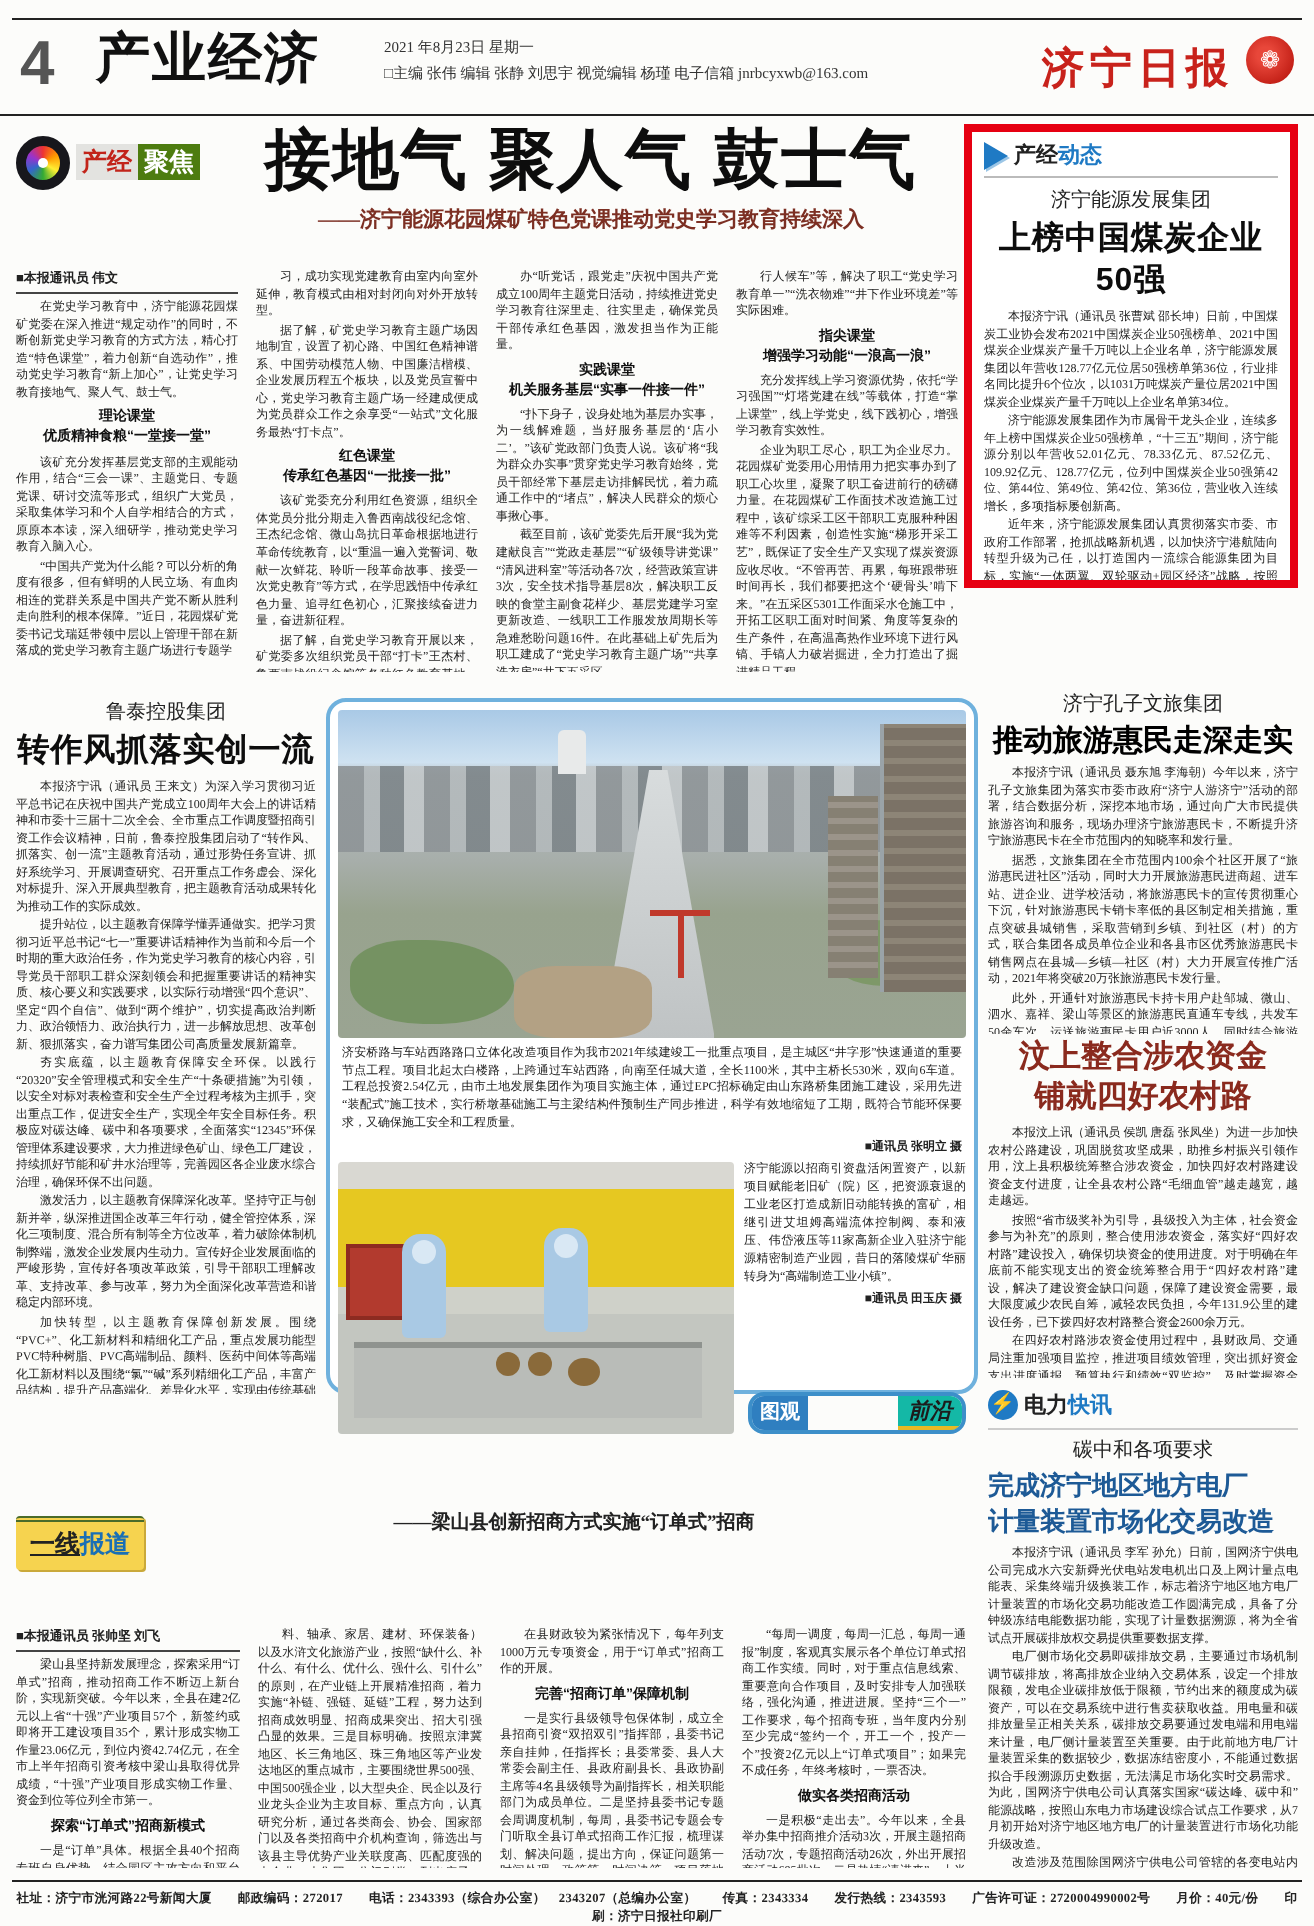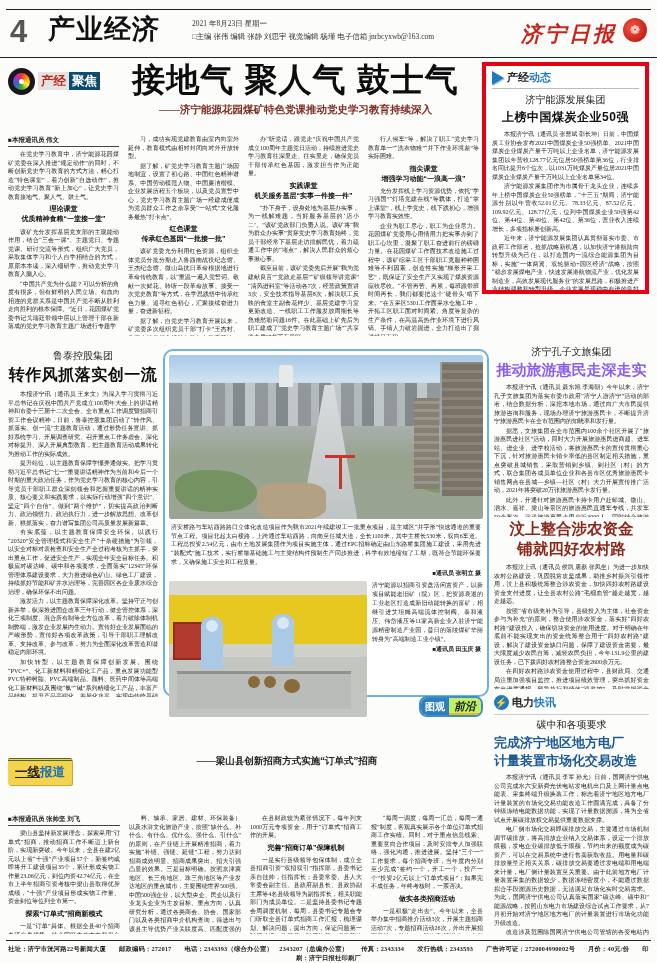--- a/index.html
+++ b/index.html
@@ -8,21 +8,21 @@
   .sans{font-family:"Liberation Sans","DejaVu Sans",sans-serif;}
 
   
   .toprule{position:absolute;top:9px;left:6px;right:6px;border-top:1.5px solid #222;}
   .header{position:absolute;top:16px;left:10px;right:10px;height:38px;}
   .pagenum{position:absolute;left:0;top:0;font-size:31px;font-weight:bold;color:#555;
            font-family:"Liberation Sans","DejaVu Sans",sans-serif;line-height:1;}
   .section-title{position:absolute;left:38px;top:0;font-size:27px;font-weight:900;letter-spacing:1px;
            font-family:"Liberation Sans","DejaVu Sans",sans-serif;line-height:1;color:#111;}
   .dateblock{position:absolute;left:182px;top:2px;font-size:7.5px;color:#333;line-height:1.7;}
-  .masthead{position:absolute;right:30px;top:4px;font-size:21px;font-weight:bold;font-style:italic;
+  .masthead{position:absolute;right:30px;top:4px;font-size:21px;font-weight:bold;
             color:#c8221b;letter-spacing:3px;}
   .emblem{position:absolute;right:0;top:2px;width:24px;height:24px;border-radius:50%;
           background:radial-gradient(circle at 40% 40%, #e8473a 20%, #c21f16 75%);
           color:#fff;font-size:12px;line-height:24px;text-align:center;}
   .headrule{position:absolute;top:57px;left:0;right:0;border-top:1.2px solid #222;}
 
   
   .btext{font-size:6px;line-height:1.42;text-align:justify;color:#222;}
   .btext p{margin:0 0 1px 0;text-indent:2em;}
   .subhd{text-align:center;font-weight:bold;font-size:7px;line-height:1.45;margin:3px 0;color:#111;
@@ -31,36 +31,36 @@
   .kicker{text-align:center;font-size:10px;color:#222;margin-bottom:2px;}
 
   
   .main{position:absolute;top:62px;left:8px;width:470px;height:276px;}
   .focus-badge{position:absolute;left:0;top:4px;display:flex;align-items:center;height:30px;}
   .lens{width:27px;height:27px;border-radius:50%;border:5px solid #17171c;
         background:conic-gradient(#e33,#f90,#fe3,#3a3,#36c,#93c,#e33);position:relative;box-sizing:border-box;}
   .lens:after{content:"";position:absolute;left:6px;top:6px;width:5px;height:5px;border-radius:50%;background:#fff;}
   .focus-label{display:flex;margin-left:3px;font-size:12.5px;font-weight:900;line-height:18px;}
   .focus-l1{color:#c2241a;background:#e3e3e0;padding:0 3px;}
-  .focus-l2{color:#fff;background:#0c4a6e;padding:0 3px;}
+  .focus-l2{color:#fff;background:#4d7c0f;padding:0 3px;}
   .main-headline{margin-left:105px;text-align:center;font-size:33px;font-weight:900;letter-spacing:1px;color:#0d0d0d;line-height:1.1;}
   .main-subhead{margin-left:105px;text-align:center;font-size:10.5px;font-weight:bold;color:#7c2f23;margin-top:5px;}
   .main-cols{position:absolute;top:73px;left:0;display:flex;gap:9px;height:201px;overflow:hidden;}
   .mcol{width:111px;overflow:hidden;}
 
   
   .redbox{position:absolute;top:62px;left:482px;width:167px;height:232px;border:4px solid #e60012;
           background:#fff;box-sizing:border-box;padding:4px 6px;overflow:hidden;}
   .dt-badge{display:flex;align-items:center;border-bottom:1px solid #bbb;padding-bottom:3px;margin-bottom:4px;}
   .dt-arrow{width:0;height:0;border-top:7px solid transparent;border-bottom:7px solid transparent;
             border-left:12px solid #1f7ac4;margin-right:3px;filter:drop-shadow(1px 1px 0 #9cc6e6);}
   .dt-label{font-size:11px;font-weight:900;font-family:"Liberation Sans","DejaVu Sans",sans-serif;}
   .dt-l1{color:#222;}
   .dt-l2{color:#1f7ac4;}
-  .coal-headline{text-align:center;font-size:12px;font-weight:900;letter-spacing:.5px;color:#0d0d0d;
+  .coal-headline{text-align:center;font-size:16px;font-weight:900;letter-spacing:.5px;color:#0d0d0d;
                  font-family:"Liberation Sans","DejaVu Sans",sans-serif;margin:1px 0 4px 0;}
 
   
   .lutai{position:absolute;top:349px;left:8px;width:150px;height:348px;overflow:hidden;}
   .lutai-headline{text-align:center;font-size:16px;font-weight:900;color:#0d0d0d;letter-spacing:.5px;
                   font-family:"Liberation Sans","DejaVu Sans",sans-serif;margin-bottom:4px;}
 
   .photobox{position:absolute;top:349px;left:163px;width:326px;height:348px;border:2px solid #6fb1dd;
             border-radius:10px;background:#fff;box-sizing:border-box;padding:4px;}
   .photo1{position:relative;height:164px;overflow:hidden;border-radius:2px;
@@ -87,29 +87,29 @@
   .p2-worker1,.p2-worker2{position:absolute;width:22px;height:52px;background:#a9c9e4;border-radius:9px 9px 3px 3px;}
   .p2-worker1{left:16%;top:26%;}
   .p2-worker2{left:52%;top:24%;}
   .p2-worker1:before,.p2-worker2:before{content:"";position:absolute;top:3px;left:5px;width:12px;height:12px;border-radius:50%;background:#d9e8f4;}
   .p2-table{position:absolute;left:4%;bottom:6%;width:88%;height:26%;background:#b9bcb8;border-top:3px solid #8f938f;}
   .p2-part{position:absolute;bottom:22%;width:12px;height:12px;border-radius:50%;background:#8a6a3a;}
   .p2-part.a{left:40%;} .p2-part.b{left:48%;} .p2-part.c{left:58%;bottom:18%;width:16px;height:14px;}
   .p2-box{position:absolute;left:2%;top:30%;width:26px;height:34px;background:#b23a2e;border:2px solid #8d2b21;}
   .cap2col{flex:1;display:flex;flex-direction:column;}
   .cap2{font-size:6px;line-height:1.5;text-align:justify;color:#222;}
-  .tuguan{margin-top:auto;align-self:flex-end;display:flex;border:2px solid #3d8fc9;border-radius:8px;overflow:hidden;height:17px;}
+  .tuguan{margin-top:auto;align-self:flex-end;display:flex;border:2px solid #3d8fc9;border-radius:8px;overflow:hidden;height:17px;gap:45px;}
   .tuguan-l{background:#2f7fc0;color:#fff;font-weight:900;font-size:10px;line-height:17px;padding:0 4px;
             font-family:"Liberation Sans","DejaVu Sans",sans-serif;}
-  .tuguan-r{background:#bef264;color:#1c1c1c;font-weight:bold;font-style:italic;font-size:11px;line-height:16px;padding:0 5px;
+  .tuguan-r{background:#14b8a6;color:#1c1c1c;font-weight:bold;font-style:italic;font-size:11px;line-height:16px;padding:0 5px;
             border-bottom:2px solid #e8b923;}
 
   .rightcol{position:absolute;top:345px;left:494px;width:155px;height:592px;overflow:hidden;}
   .wenlv{height:172px;overflow:hidden;}
-  .wenlv-headline{text-align:center;font-size:15px;font-weight:900;color:#8b5cf6;margin-bottom:3px;}
+  .wenlv-headline{text-align:center;font-size:15px;font-weight:900;color:#000000;margin-bottom:3px;}
   .wenshang{height:172px;overflow:hidden;}
   .ws-headline{text-align:center;font-size:15.5px;font-weight:900;color:#8a2a1e;line-height:1.3;margin:2px 0 4px 0;}
   .power-badge{display:flex;align-items:center;height:20px;margin:3px 0 3px 0;border-bottom:1px solid #ccc;padding-bottom:2px;}
   .bolt{width:15px;height:15px;border-radius:50%;background:#1f7ac4;color:#ffd93b;font-size:10px;line-height:15px;
         text-align:center;margin-right:3px;}
   .power-headline{font-size:13px;font-weight:900;color:#1d5a96;line-height:1.35;margin:1px 0 4px 0;}
 
   
   .frontline{position:absolute;top:752px;left:8px;width:478px;height:186px;overflow:hidden;}
   .fl-badge{position:absolute;left:0;top:6px;background:#f6d34f;border-top:3px double #4a6b2a;

